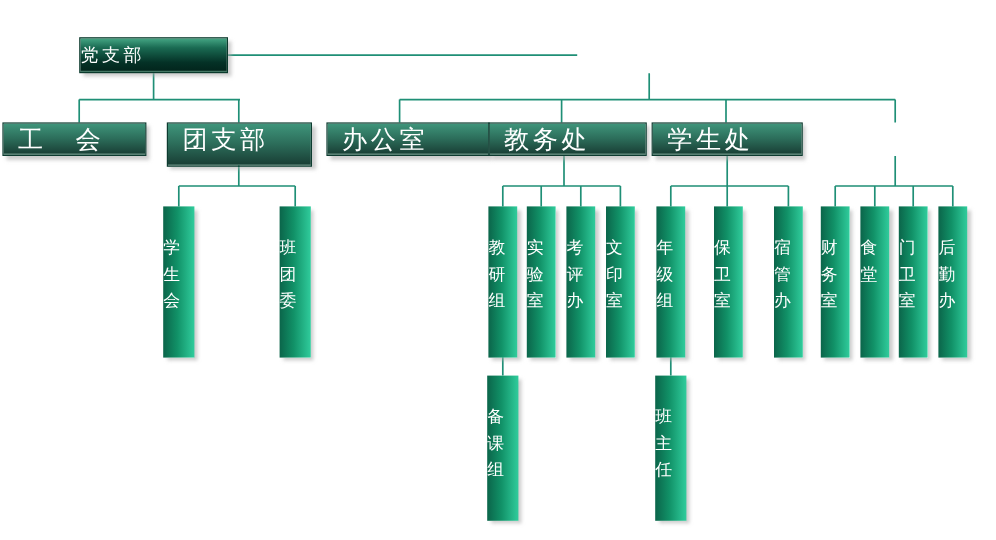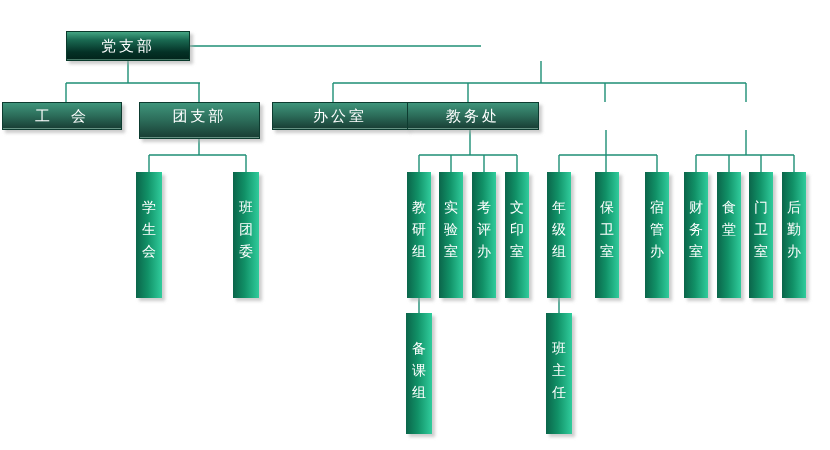--- a/index.html
+++ b/index.html
@@ -2,37 +2,37 @@
 <html><head>
 <meta charset="utf-8">
 <style>
   html,body{margin:0;padding:0;background:#ffffff;}
   body{font-family:"DejaVu Sans","Liberation Sans",sans-serif;}
   #canvas{
     position:relative;width:830px;height:450px;background:#ffffff;overflow:hidden;
   }
   #connectors{position:absolute;left:0;top:0;width:830px;height:450px;}
   .node{
-    position:absolute;color:#ffffff;text-align:center;
+    position:absolute;color:#ffffff;
     box-shadow:3px 3px 3px rgba(170,170,170,0.6);
     box-sizing:border-box;
   }
   
   .box-l1{
     background:linear-gradient(180deg,#44a583 0%,#1a6a52 28%,#043126 72%,#02241b 100%);
     border:1px solid #0a3a2c;
     box-shadow:3px 3px 3px rgba(170,170,170,0.6), inset 0 -1px 0 rgba(150,220,190,0.45);
     font-size:15px;letter-spacing:3px;line-height:28px;
   }
   
   .box-l2{
     background:linear-gradient(180deg,#3f957b 0%,#2c6d5a 48%,#183c33 100%);
     border:1px solid #0d3c30;
     box-shadow:3px 3px 3px rgba(170,170,170,0.6), inset 0 -1px 0 rgba(180,230,210,0.5);
-    font-size:15px;letter-spacing:3px;line-height:26px;
+    font-size:21px;letter-spacing:3px;line-height:26px;padding-left:12px;
   }
   
   .box-v{
     background:linear-gradient(90deg,#0b654a 0%,#119167 45%,#30cc9c 100%);
     font-size:14px;line-height:22px;padding-top:24px;
     white-space:pre-line;letter-spacing:0;
   }
 </style>
 </head>
 <body>
@@ -59,20 +59,21 @@
       <path d="M419 298 V313 M559 298 V313"></path>
     </g>
   </svg>
 
   <div class="node box-l1" style="left:66px;top:31px;width:124px;height:30px;">党支部</div>
 
   <div class="node box-l2" style="left:2px;top:102px;width:120px;height:28px;">工　会</div>
   <div class="node box-l2" style="left:139px;top:102px;width:121px;height:37px;">团支部</div>
   <div class="node box-l2" style="left:272px;top:102px;width:136px;height:28px;">办公室</div>
   <div class="node box-l2" style="left:407px;top:102px;width:132px;height:28px;">教务处</div>
+  <div class="node box-l2" style="left:543px;top:102px;width:126px;height:28px;">学生处</div>
 
   <div class="node box-v" style="left:136px;top:172px;width:26px;height:126px;">学
 生
 会</div>
   <div class="node box-v" style="left:233px;top:172px;width:26px;height:126px;">班
 团
 委</div>
   <div class="node box-v" style="left:407px;top:172px;width:24px;height:126px;">教
 研
 组</div>

